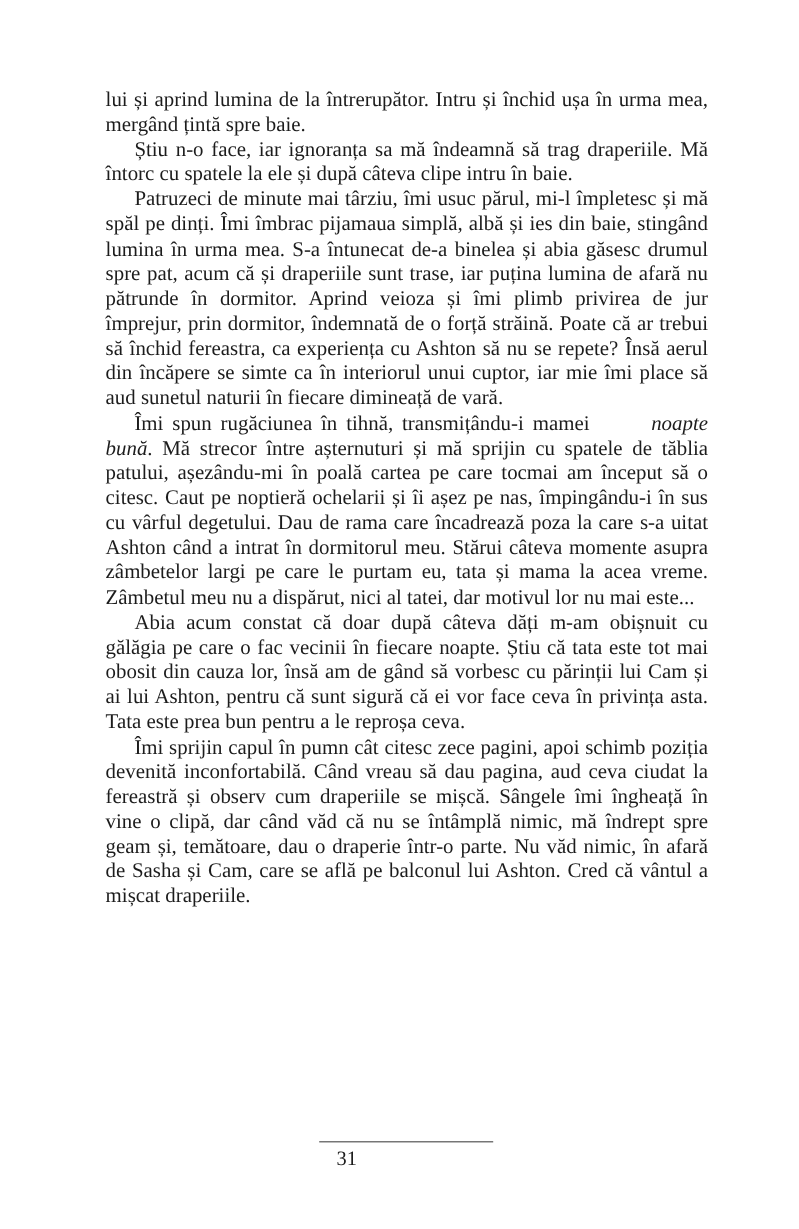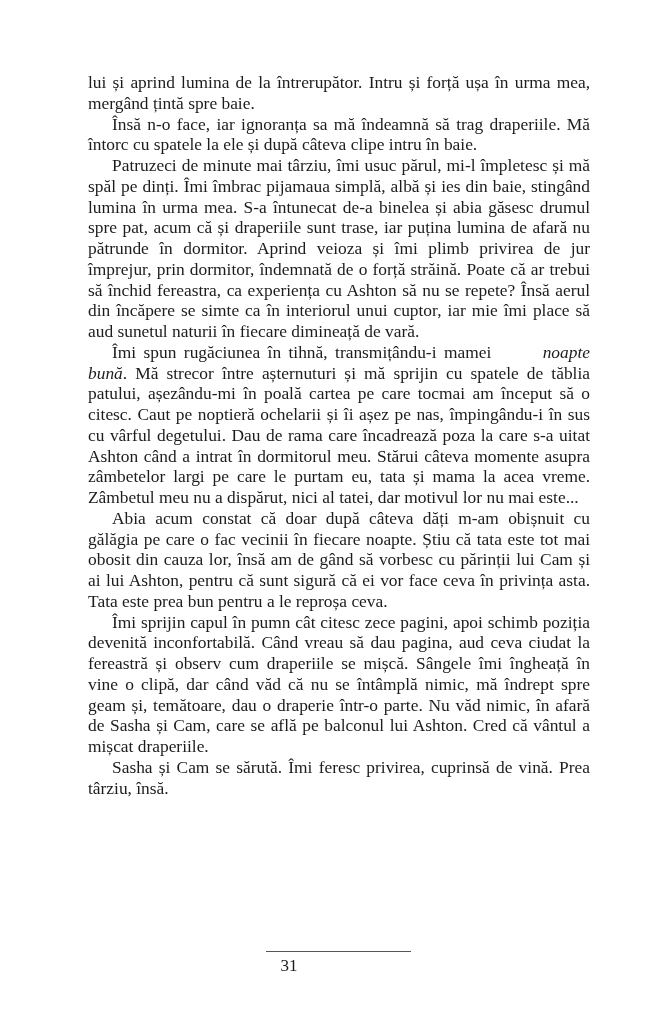--- a/index.html
+++ b/index.html
@@ -24,24 +24,23 @@
     font-family: "Liberation Serif", "DejaVu Serif", serif;
     font-size: 17px; color: #1c1c1c;
   }
   em { font-style: italic; margin-left: 44px; }
 </style>
 </head>
 <body>
 
 <div class="page">
   <div class="text">
-    <p class="noindent">lui și aprind lumina de la întrerupător. Intru și forță ușa în urma mea, mergând țintă spre baie.</p>
-    <p>Însă n-o face, iar ignoranța sa mă îndeamnă să trag draperiile. Mă întorc cu spatele la ele și după câteva clipe intru în baie.</p>
+    <p class="noindent">lui și aprind lumina de la întrerupător. Intru și închid ușa în urma mea, mergând țintă spre baie.</p>
+    <p>Știu n-o face, iar ignoranța sa mă îndeamnă să trag draperiile. Mă întorc cu spatele la ele și după câteva clipe intru în baie.</p>
     <p>Patruzeci de minute mai târziu, îmi usuc părul, mi-l împletesc și mă spăl pe dinți. Îmi îmbrac pijamaua simplă, albă și ies din baie, stingând lumina în urma mea. S-a întunecat de-a binelea și abia găsesc drumul spre pat, acum că și draperiile sunt trase, iar puțina lumina de afară nu pătrunde în dormitor. Aprind veioza și îmi plimb privirea de jur împrejur, prin dormitor, îndemnată de o forță străină. Poate că ar trebui să închid fereastra, ca experiența cu Ashton să nu se repete? Însă aerul din încăpere se simte ca în interiorul unui cuptor, iar mie îmi place să aud sunetul naturii în fiecare dimineață de vară.</p>
     <p><span>Îmi spun rugăciunea în tihnă, transmițându-i mamei </span><em>noapte bună</em><span>. Mă strecor între așternuturi și mă sprijin cu spatele de tăblia patului, așezându-mi în poală cartea pe care tocmai am început să o citesc. Caut pe noptieră ochelarii și îi așez pe nas, împingându-i în sus cu vârful degetului. Dau de rama care încadrează poza la care s-a uitat Ashton când a intrat în dormitorul meu. Stărui câteva momente asupra zâmbetelor largi pe care le purtam eu, tata și mama la acea vreme. Zâmbetul meu nu a dispărut, nici al tatei, dar motivul lor nu mai este...</span></p>
     <p>Abia acum constat că doar după câteva dăți m-am obișnuit cu gălăgia pe care o fac vecinii în fiecare noapte. Știu că tata este tot mai obosit din cauza lor, însă am de gând să vorbesc cu părinții lui Cam și ai lui Ashton, pentru că sunt sigură că ei vor face ceva în privința asta. Tata este prea bun pentru a le reproșa ceva.</p>
     <p>Îmi sprijin capul în pumn cât citesc zece pagini, apoi schimb poziția devenită inconfortabilă. Când vreau să dau pagina, aud ceva ciudat la fereastră și observ cum draperiile se mișcă. Sângele îmi îngheață în vine o clipă, dar când văd că nu se întâmplă nimic, mă îndrept spre geam și, temătoare, dau o draperie într-o parte. Nu văd nimic, în afară de Sasha și Cam, care se află pe balconul lui Ashton. Cred că vântul a mișcat draperiile.</p>
-    <p>Sasha și Cam se sărută. Îmi feresc privirea, cuprinsă de vină. Prea târziu, însă.</p>
   </div>
 </div>
 
 <div class="footer-rule"></div>
 <div class="page-number">31</div>
 
 </body></html>

